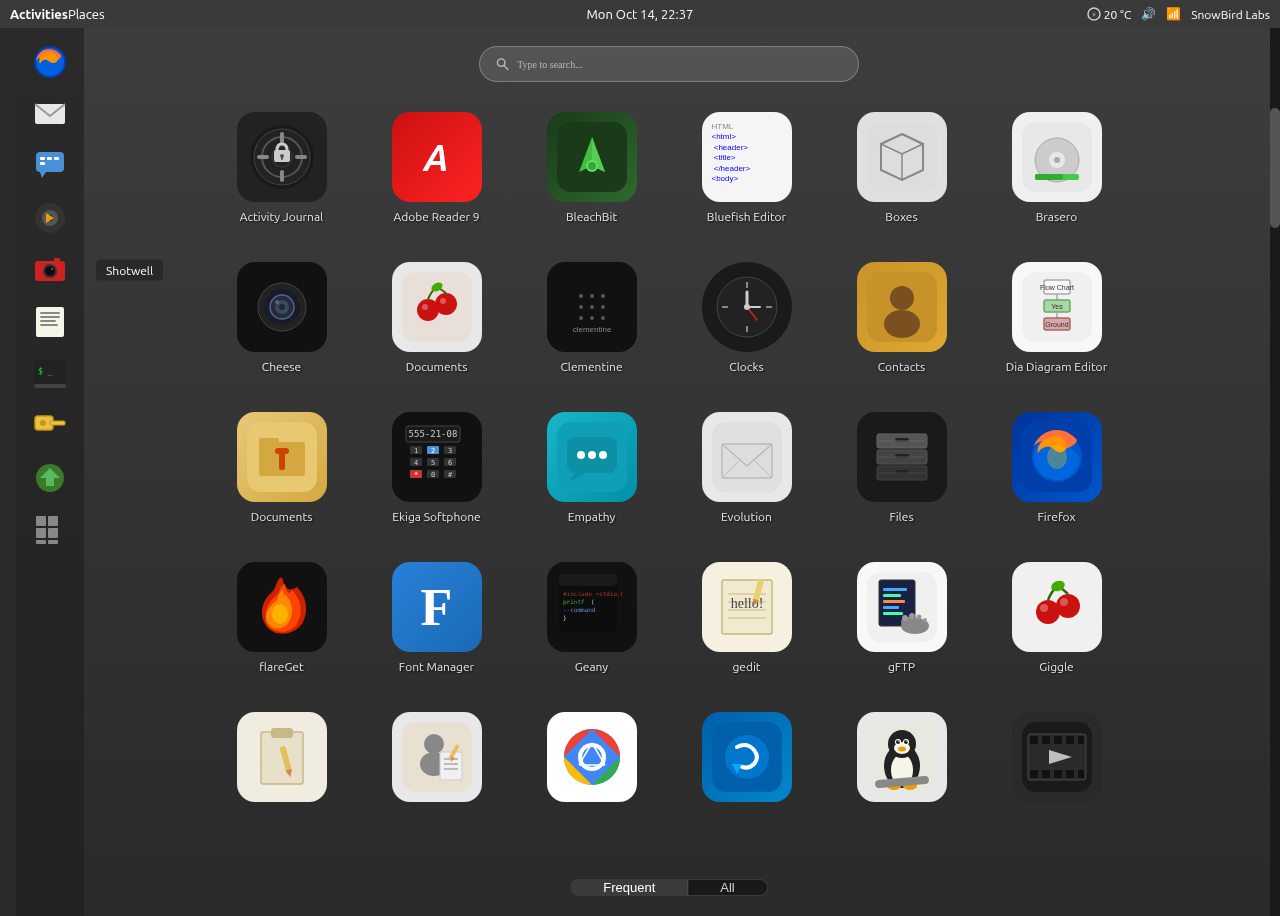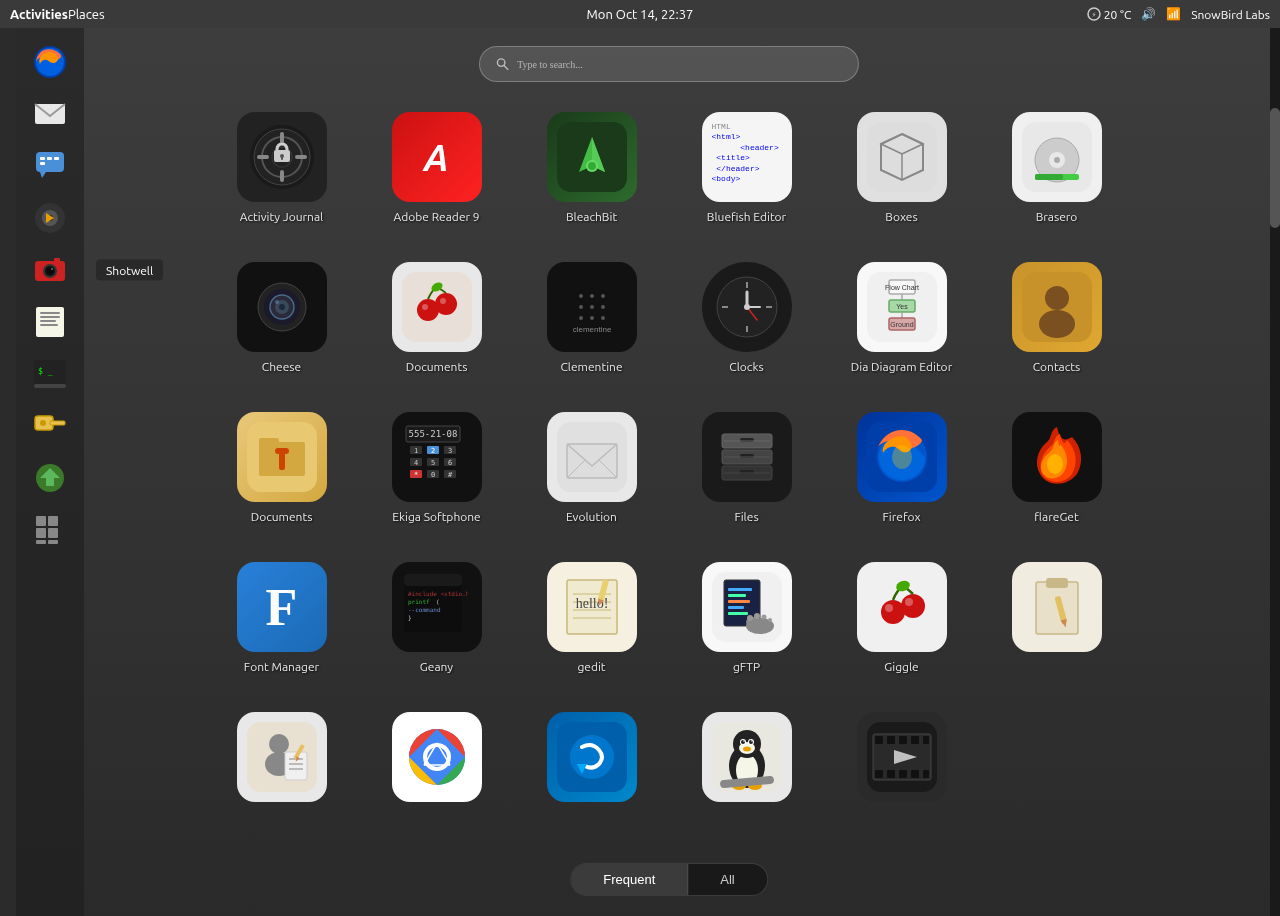--- a/index.html
+++ b/index.html
@@ -164,21 +164,21 @@
       bottom: 20px;
       left: 50%;
       transform: translateX(-50%);
       display: flex;
       background: rgba(0,0,0,0.4);
       border-radius: 20px;
       overflow: hidden;
       border: 1px solid rgba(255,255,255,0.15);
     }
     .tab-btn {
-      padding: 8px 32px;
+      padding: 0 32px;
       color: #ccc;
       font-size: 13px;
       cursor: pointer;
       border: none;
       background: transparent;
     }
     .tab-btn.active {
       background: rgba(255,255,255,0.15);
       color: #fff;
     }
@@ -556,24 +556,24 @@
           <path d="M35 15 L48 50 L35 44 Z" fill="#55cc55"></path>
           <circle cx="35" cy="44" r="6" fill="#66dd66"></circle>
           <circle cx="35" cy="44" r="4" fill="#33aa33"></circle>
         </svg>
       </div>
       <span class="app-label">BleachBit</span>
     </div>
 
     <div class="app-item">
       <div class="icon-bluefish app-icon-wrapper">
-        <div style="font-family:Liberation Mono, monospace;font-size:8px;color:#333;line-height:1.3;padding:4px;">
+        <div style="font-family:Liberation Sans, sans-serif;font-size:8px;color:#333;line-height:1.3;padding:4px;">
           <div style="color:#888;">HTML</div>
           <div style="color:#00f;">&lt;html&gt;</div>
-          <div style="color:#00f;margin-left:24px;">&nbsp;&lt;header&gt;</div>
+          <div style="color:#00f;">&nbsp;&lt;header&gt;</div>
           <div style="color:#00f;">&nbsp;&lt;title&gt;</div>
           <div style="color:#00f;">&nbsp;&lt;/header&gt;</div>
           <div style="color:#00f;">&lt;body&gt;</div>
         </div>
       </div>
       <span class="app-label">Bluefish Editor</span>
     </div>
 
     <div class="app-item">
       <div class="icon-boxes app-icon-wrapper">
@@ -676,47 +676,47 @@
           <line x1="35" y1="35" x2="48" y2="35" stroke="#ccc" stroke-width="2" stroke-linecap="round"></line>
 
           <line x1="35" y1="35" x2="45" y2="48" stroke="#cc2222" stroke-width="1.5" stroke-linecap="round"></line>
           <circle cx="35" cy="35" r="3" fill="#ccc"></circle>
         </svg>
       </div>
       <span class="app-label">Clocks</span>
     </div>
 
     <div class="app-item">
+      <div class="icon-contacts app-icon-wrapper">
+        <svg width="70" height="70" viewBox="0 0 70 70">
+          <rect width="70" height="70" rx="14" fill="#c8922a"></rect>
+
+          <circle cx="35" cy="26" r="12" fill="#7a5020"></circle>
+          <ellipse cx="35" cy="52" rx="18" ry="14" fill="#7a5020"></ellipse>
+        </svg>
+      </div>
+      <span class="app-label">Contacts</span>
+    </div>
+
+    <div class="app-item">
       <div class="icon-dia app-icon-wrapper">
         <svg width="70" height="70" viewBox="0 0 70 70">
           <rect width="70" height="70" rx="14" fill="#f0f0f0"></rect>
 
           <rect x="22" y="8" width="26" height="14" rx="2" fill="#f8f8f8" stroke="#aaa" stroke-width="1.5"></rect>
           <text x="35" y="18" text-anchor="middle" font-size="7" fill="#333" font-family="sans-serif">Flow Chart</text>
           <line x1="35" y1="22" x2="35" y2="28" stroke="#aaa" stroke-width="1.5"></line>
           <rect x="22" y="28" width="26" height="12" rx="2" fill="#a8d8a8" stroke="#66aa66" stroke-width="1.5"></rect>
           <text x="35" y="37" text-anchor="middle" font-size="7" fill="#333" font-family="sans-serif">Yes</text>
           <line x1="35" y1="40" x2="35" y2="46" stroke="#aaa" stroke-width="1.5"></line>
           <rect x="22" y="46" width="26" height="12" rx="2" fill="#d8a8a8" stroke="#aa6666" stroke-width="1.5"></rect>
           <text x="35" y="55" text-anchor="middle" font-size="7" fill="#333" font-family="sans-serif">Ground</text>
         </svg>
       </div>
       <span class="app-label">Dia Diagram Editor</span>
-    </div>
-
-    <div class="app-item">
-      <div class="icon-contacts app-icon-wrapper">
-        <svg width="70" height="70" viewBox="0 0 70 70">
-          <rect width="70" height="70" rx="14" fill="#c8922a"></rect>
-
-          <circle cx="35" cy="26" r="12" fill="#7a5020"></circle>
-          <ellipse cx="35" cy="52" rx="18" ry="14" fill="#7a5020"></ellipse>
-        </svg>
-      </div>
-      <span class="app-label">Contacts</span>
     </div>
 
     <div class="app-item">
       <div class="icon-documents app-icon-wrapper">
         <svg width="70" height="70" viewBox="0 0 70 70">
           <rect width="70" height="70" rx="14" fill="#e8c870"></rect>
 
           <rect x="12" y="20" width="46" height="34" rx="2" fill="#d4a840"></rect>
           <rect x="12" y="16" width="20" height="8" rx="2" fill="#d4a840"></rect>
 
@@ -751,20 +751,36 @@
           <text x="35" y="47" text-anchor="middle" font-size="7" fill="#ccc">5</text>
           <text x="52" y="47" text-anchor="middle" font-size="7" fill="#ccc">6</text>
           <text x="18" y="59" text-anchor="middle" font-size="7" fill="white">*</text>
           <text x="35" y="59" text-anchor="middle" font-size="7" fill="#ccc">0</text>
           <text x="52" y="59" text-anchor="middle" font-size="7" fill="#ccc">#</text>
         </svg>
       </div>
       <span class="app-label">Ekiga Softphone</span>
     </div>
 
+    <div class="app-item">
+      <div class="icon-empathy app-icon-wrapper">
+        <svg width="70" height="70" viewBox="0 0 70 70">
+          <rect width="70" height="70" rx="14" fill="#0fa0b8"></rect>
+
+          <rect x="10" y="15" width="50" height="36" rx="8" fill="#0d8fa5"></rect>
+
+          <circle cx="24" cy="33" r="4" fill="white"></circle>
+          <circle cx="35" cy="33" r="4" fill="white"></circle>
+          <circle cx="46" cy="33" r="4" fill="white"></circle>
+
+          <polygon points="18,51 12,60 28,51" fill="#0d8fa5"></polygon>
+        </svg>
+      </div>
+      <span class="app-label">Empathy</span>
+    </div>
 
     <div class="app-item">
       <div class="icon-evolution app-icon-wrapper">
         <svg width="70" height="70" viewBox="0 0 70 70">
           <rect width="70" height="70" rx="14" fill="#e0e0e0"></rect>
 
           <rect x="10" y="22" width="50" height="34" rx="2" fill="#ddd" stroke="#bbb" stroke-width="1.5"></rect>
 
           <polyline points="10,22 35,44 60,22" fill="none" stroke="#bbb" stroke-width="1.5"></polyline>
           <line x1="10" y1="56" x2="28" y2="38" stroke="#bbb" stroke-width="1"></line>

